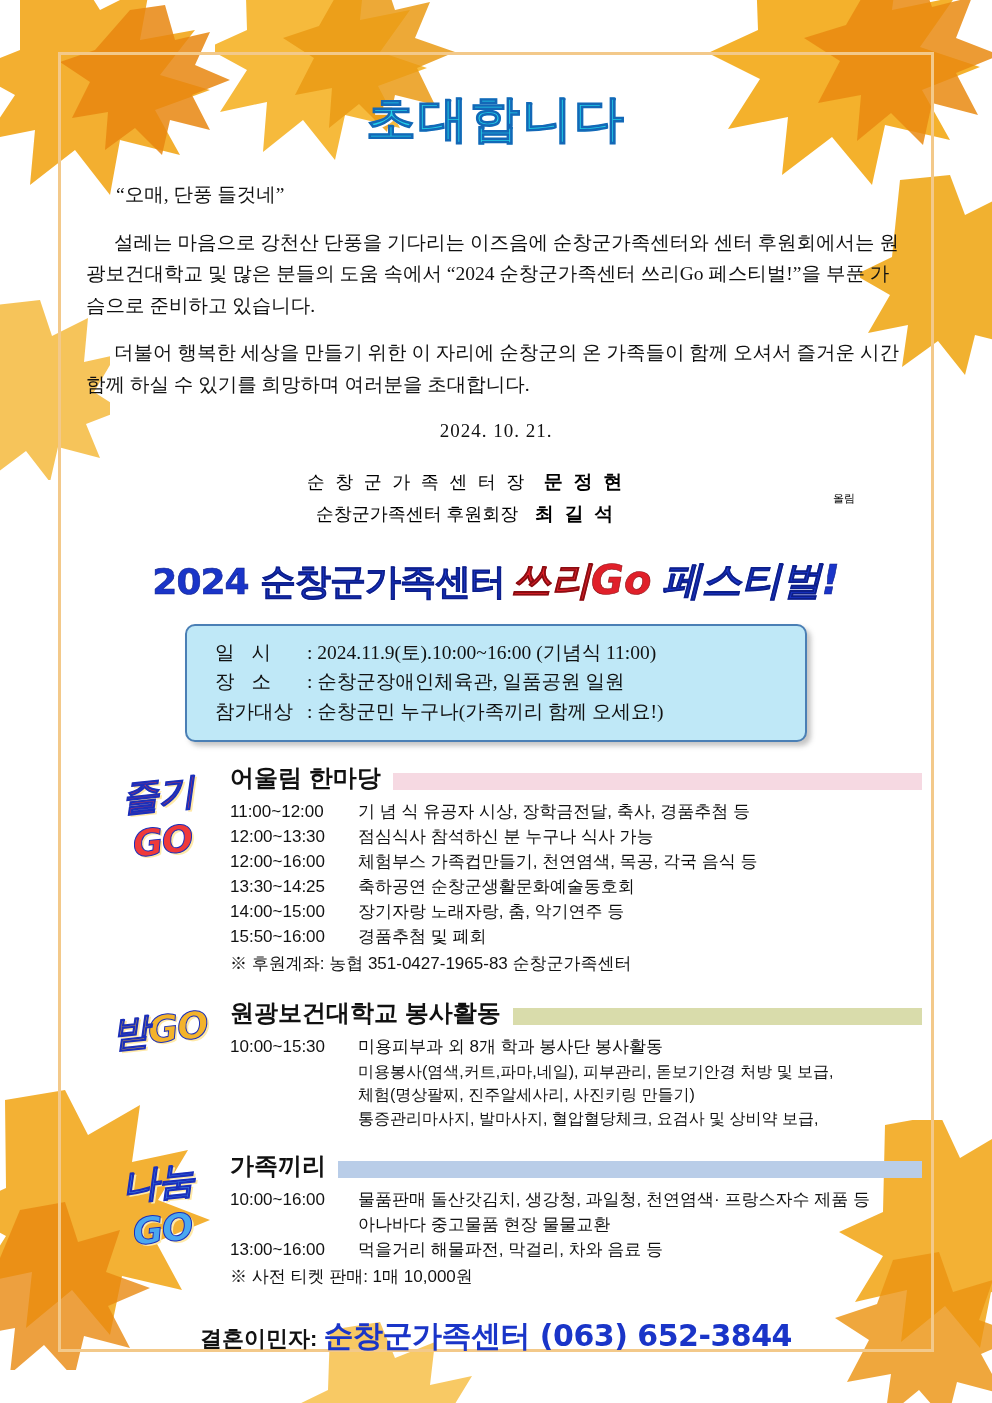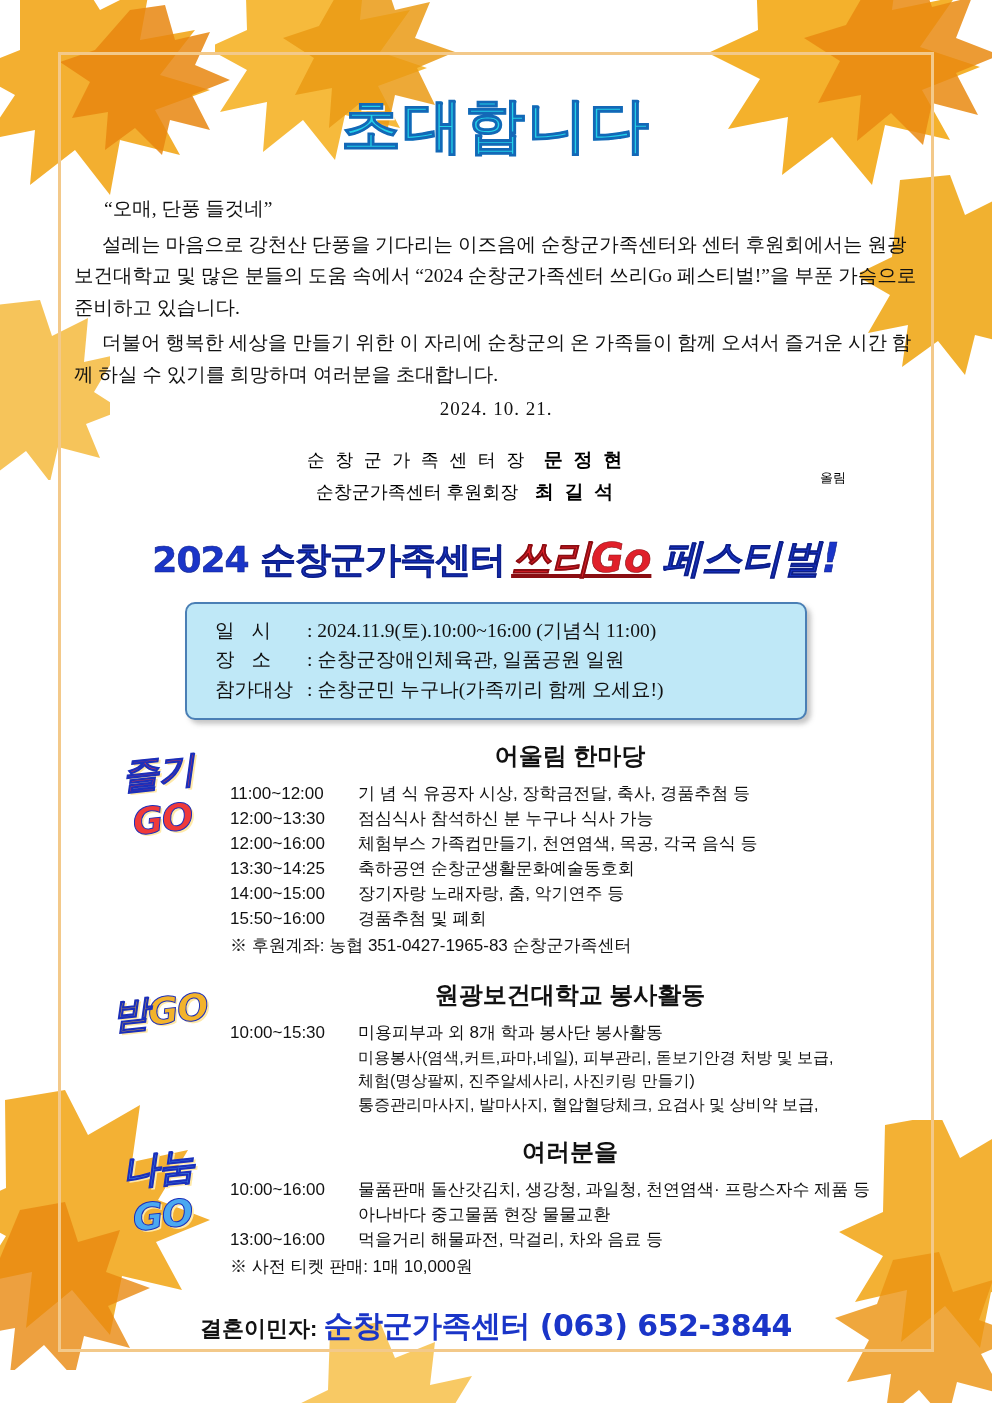--- a/index.html
+++ b/index.html
@@ -38,38 +38,38 @@
     width: 992px;
     height: 1403px;
     box-sizing: border-box;
     padding: 0 70px;
   }
 
   
   .invite-title {
     text-align: center;
     margin-top: 86px;
-    font-size: 60px;
+    font-size: 50px;
     font-weight: bold;
     color: #24d1e8;
     letter-spacing: 2px;
     -webkit-text-stroke: 1px #1368b7;
     text-shadow: 2px 2px 0 #ffffff;
     font-family: "DejaVu Sans", sans-serif;
   }
 
   
   .letter {
     margin-top: 26px;
     font-size: 19.5px;
     line-height: 1.62;
     color: #111;
     font-family: "Liberation Serif", serif;
   }
-  .letter p { margin: 4px; }
+  .letter p { margin: 16px; }
   .letter .indent { text-indent: 28px; }
   .letter .quote { text-indent: 30px; }
   .date-line {
     text-align: center;
     margin-top: 2px;
     font-size: 19px;
     letter-spacing: 1px;
   }
 
   .signature {
@@ -86,23 +86,23 @@
   .sig-role { letter-spacing: 3px; }
   .sig-role.tight { letter-spacing: 0px; }
   .sig-name {
     font-weight: bold;
     font-size: 19px;
     letter-spacing: 3px;
     margin-left: 12px;
   }
   .sig-suffix {
     position: absolute;
-    right: 76px;
+    right: 67px;
     top: 22px;
-    font-size: 13px;
+    font-size: 11px;
   }
 
   
   .fest-title {
     margin-top: 26px;
     text-align: center;
     white-space: nowrap;
   }
   .fest-main {
     font-size: 36px;
@@ -113,21 +113,20 @@
     -webkit-text-stroke: 0.6px #0d1f8a;
   }
   .fest-accent {
     font-size: 40px;
     font-weight: bold;
     color: #e0202a;
     font-style: italic;
     font-family: "DejaVu Sans", sans-serif;
     -webkit-text-stroke: 0.6px #8a0d12;
     margin-left: 6px;
-    text-decoration: underline;
   }
   .fest-accent2 {
     font-size: 40px;
     font-weight: bold;
     color: #1a35c8;
     font-style: italic;
     font-family: "DejaVu Sans", sans-serif;
     -webkit-text-stroke: 0.6px #0d1f8a;
     margin-left: 10px;
   }
@@ -178,23 +177,22 @@
     -webkit-text-stroke: 1px #1b2fbb;
     text-shadow: 2px 2px 0 #ffe9a8;
     transform: rotate(-6deg);
     letter-spacing: -1px;
   }
   .go-badge.b2 { color: #f3b32b; }
   .go-badge.b3 { color: #4aa8f0; }
 
   .sec-head {
     display: flex;
-    align-items: center;
+    align-items: flex-end;
     gap: 0px;
-    flex-direction: column;
   }
   .sec-title {
     font-size: 24px;
     font-weight: bold;
     color: #111;
     white-space: nowrap;
     padding-right: 12px;
     font-family: "Liberation Sans", sans-serif;
   }
   .sec-bar {
@@ -370,21 +368,21 @@
       <div class="row"><span class="time">10:00~15:30</span><span>미용피부과 외 8개 학과 봉사단 봉사활동</span></div>
       <div class="row sub-indent small-detail">미용봉사(염색,커트,파마,네일),  피부관리,  돋보기안경  처방  및  보급,</div>
       <div class="row sub-indent small-detail">체험(명상팔찌,  진주알세사리,  사진키링  만들기)</div>
       <div class="row sub-indent small-detail">통증관리마사지,  발마사지,  혈압혈당체크,  요검사  및  상비약  보급,</div>
     </div>
   </div>
 
   <div class="section">
     <div class="go-badge b3">나눔GO</div>
     <div class="sec-head">
-      <span class="sec-title">여러분을</span>
+      <span class="sec-title">가족끼리</span>
       <span class="sec-bar bar-blue"></span>
     </div>
     <div class="sec-body">
       <div class="row"><span class="time">10:00~16:00</span><span>물품판매  돌산갓김치,  생강청,  과일청,  천연염색· 프랑스자수 제품 등</span></div>
       <div class="row"><span class="time"></span><span>아나바다  중고물품  현장  물물교환</span></div>
       <div class="row"><span class="time">13:00~16:00</span><span>먹을거리  해물파전,  막걸리,  차와  음료  등</span></div>
       <div class="row note">※  사전  티켓  판매: 1매  10,000원</div>
     </div>
   </div>
 

